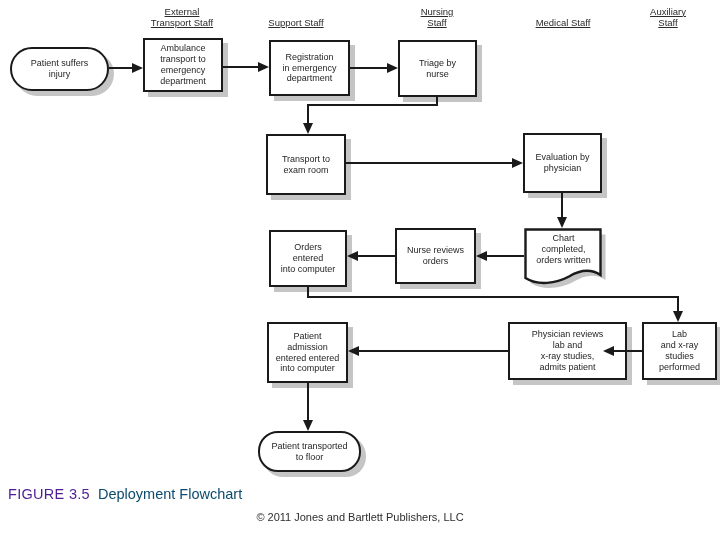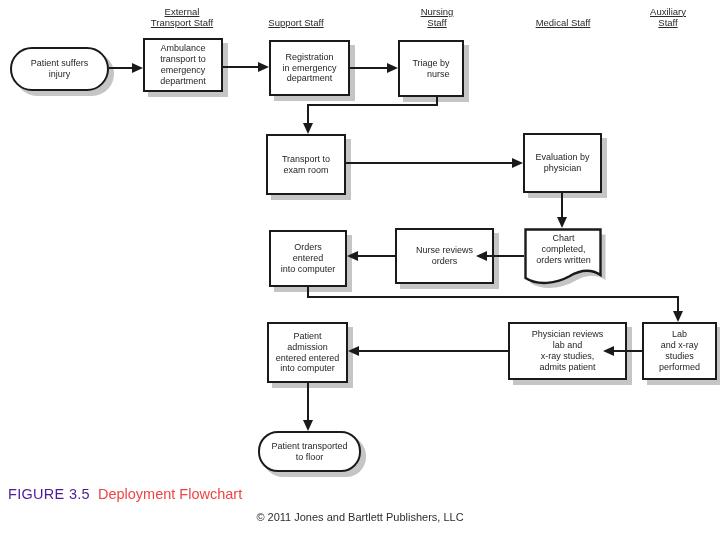--- a/index.html
+++ b/index.html
@@ -25,45 +25,45 @@
     position:absolute;background:#fff;border:2px solid #1a1a1a;
     box-shadow:5px 5px 0 0 #c5c5c5;
     display:flex;align-items:center;justify-content:center;
     text-align:center;font-size:9px;line-height:1.22;color:#1f1f1f;
     white-space:pre-line;box-sizing:border-box;padding:2px;
   }
   .oval{border-radius:22px;}
   #n1{left:10px;top:47px;width:99px;height:44px;}
   #n2{left:143px;top:38px;width:80px;height:54px;}
   #n3{left:269px;top:40px;width:81px;height:56px;}
-  #n4{left:398px;top:40px;width:66px;height:57px;text-align:right;}
+  #n4{left:398px;top:40px;width:79px;height:57px;}
   #n5{left:266px;top:134px;width:80px;height:61px;}
   #n6{left:523px;top:133px;width:79px;height:60px;}
   #n7{left:269px;top:230px;width:78px;height:57px;}
-  #n8{left:395px;top:228px;width:99px;height:56px;}
+  #n8{left:395px;top:228px;width:81px;height:56px;}
   #n10{left:267px;top:322px;width:81px;height:61px;}
   #n11{left:508px;top:322px;width:119px;height:58px;}
   #n12{left:642px;top:322px;width:75px;height:58px;}
   #n13{left:258px;top:431px;width:103px;height:41px;border-radius:20px;}
   
   #n9{position:absolute;left:524px;top:228px;width:86px;height:70px;}
   #n9 svg{position:absolute;left:0;top:0;}
   #n9 .doc-text{
     position:absolute;left:1px;top:5px;width:77px;
     text-align:center;font-size:9px;line-height:1.22;color:#1f1f1f;white-space:pre-line;
   }
   
   .line{position:absolute;background:#1a1a1a;}
   .ah-r{position:absolute;width:0;height:0;border-top:5px solid transparent;border-bottom:5px solid transparent;border-left:11px solid #1a1a1a;}
   .ah-l{position:absolute;width:0;height:0;border-top:5px solid transparent;border-bottom:5px solid transparent;border-right:11px solid #1a1a1a;}
   .ah-d{position:absolute;width:0;height:0;border-left:5px solid transparent;border-right:5px solid transparent;border-top:11px solid #1a1a1a;}
   
   #caption{position:absolute;left:8px;top:486px;font-size:14.5px;}
   #caption .fig{color:#4c1d95;letter-spacing:.3px;margin-right:8px;}
-  #caption .title{color:#ef4444;}
+  #caption .title{color:#0c4a6e;}
   #copyright{position:absolute;left:0;top:511px;width:720px;text-align:center;font-size:11px;color:#2e2e2e;}
 </style>
 </head>
 <body>
 
 <div id="canvas">
 
   <div class="lane-label" id="lane-1">External
 Transport Staff</div>
   <div class="lane-label" id="lane-2">Support Staff</div>

